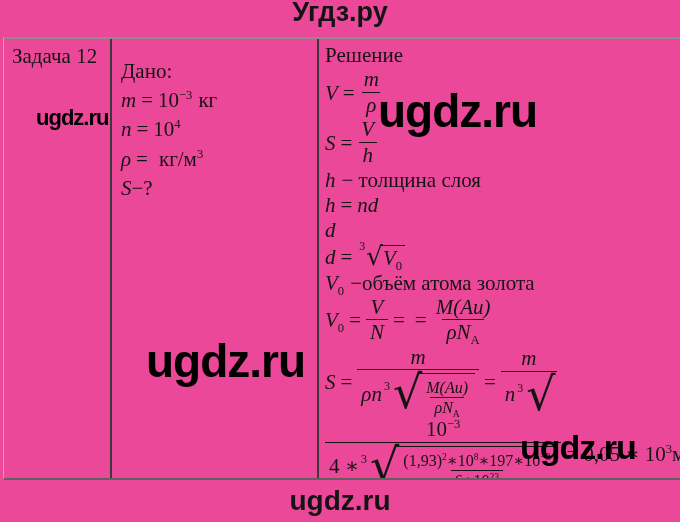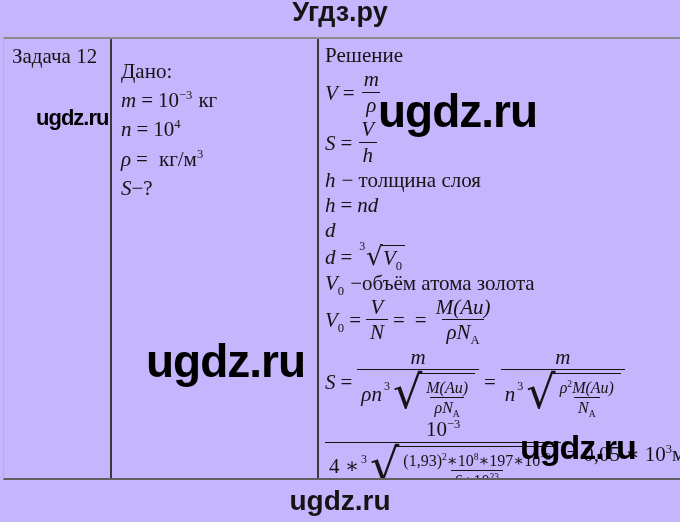--- a/index.html
+++ b/index.html
@@ -1,16 +1,16 @@
 <!DOCTYPE html>
 <html><head>
 <meta charset="utf-8">
 <style>
   html,body { margin:0; padding:0; background:#fff; }
-  .page { position:relative; width:680px; height:522px; background:#c4b5fd; overflow:hidden;
+  .page { position:relative; width:680px; height:522px; background:#ec4899; overflow:hidden;
           font-family:"Liberation Serif","DejaVu Serif",serif; color:#141414; }
 
   .site-header { position:absolute; top:-3px; left:0; right:0; text-align:center;
           font-family:"Liberation Sans","DejaVu Sans",sans-serif; font-weight:800; font-size:27px; }
   .site-footer { position:absolute; top:485px; left:0; right:0; text-align:center;
           font-family:"Liberation Sans","DejaVu Sans",sans-serif; font-weight:800; font-size:28px; }
 
   .worksheet { position:absolute; left:3px; top:37px; width:677px; height:443px; box-sizing:border-box;
           border-top:2px solid #8c8c8c; border-bottom:2px solid #606060; border-left:1px solid #b4b4b4;
           display:flex; overflow:hidden; font-size:21px; }
@@ -184,26 +184,20 @@
         </span>
         <span class="op">=</span>
         <span class="frac">
           <span class="num"><i class="v">m</i></span>
           <span class="den">
             <span class="row">
               <i class="v pre">n</i>
               <span class="root root--lg">
                 <span class="idx">3</span>
                 <span class="rad">√</span>
-                <span class="rbody">
-                  <span class="frac fsm">
-                    <span class="num"><i class="v">ρ</i><sup>2</sup><i class="v">M(Au)</i></span>
-                    <span class="den"><i class="v">N</i><sub>A</sub></span>
-                  </span>
-                </span>
               </span>
             </span>
           </span>
         </span>
       </div>
 
       <div class="s-line">
         <span class="frac">
           <span class="num"><span>10</span><sup>−3</sup></span>
           <span class="den">

